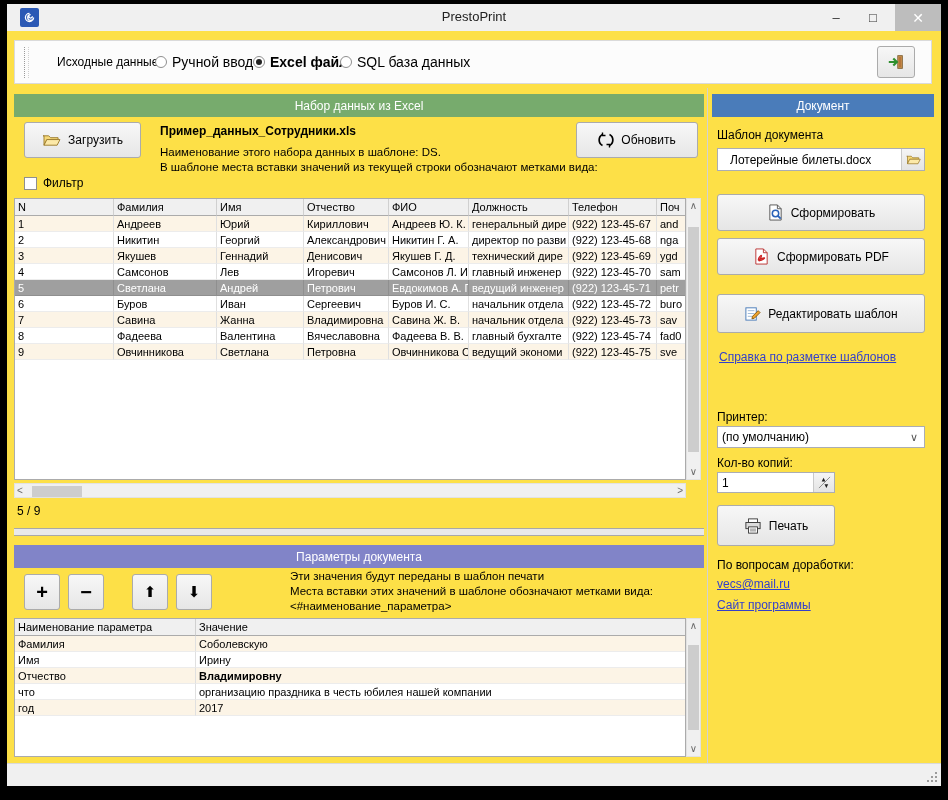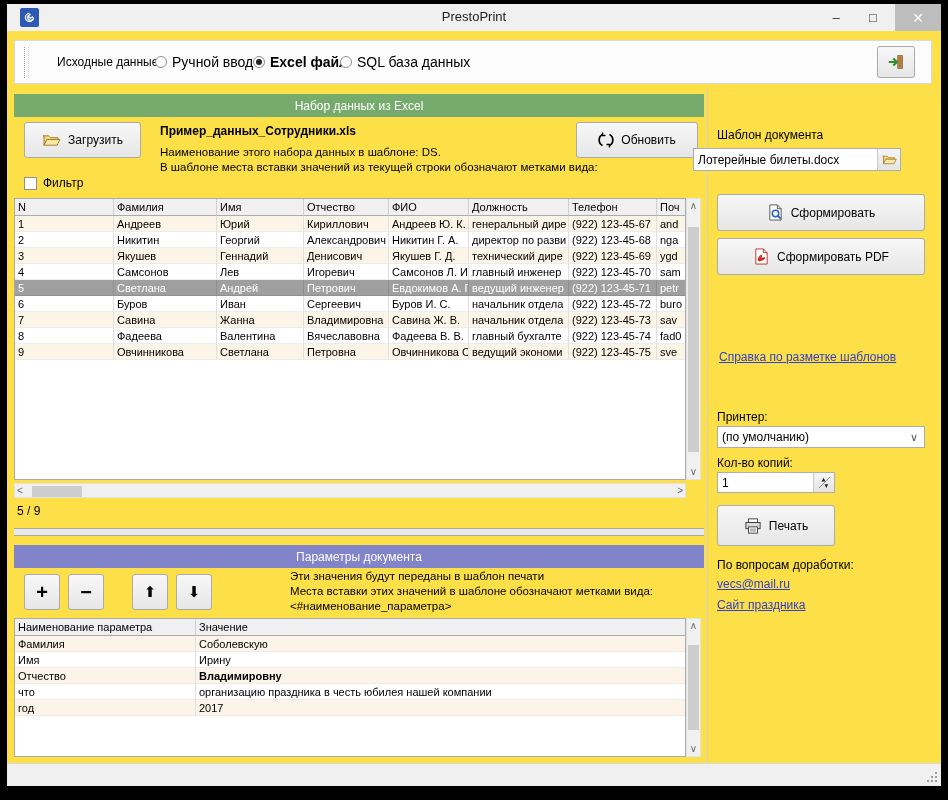--- a/index.html
+++ b/index.html
@@ -295,23 +295,24 @@
         </div>
       </div>
   <div class="abs sb sbv" style="left:679px;top:614px;width:15px;height:139px;">
     <div class="sbarrow">∧</div>
     <div class="sbthumb" style="width:11px;height:85px;"></div>
     <div class="sbarrow">∨</div>
   </div>
 
   <div class="abs" id="vline"></div>
 
+  <div class="abs sect" id="hdr-doc">Документ</div>
 
   <span class="abs txt" style="left:710px;top:124px;">Шаблон документа</span>
-  <div class="abs field" style="left:686px;top:144px;width:208px;height:23px;">
+  <div class="abs field" style="left:710px;top:144px;width:208px;height:23px;padding-left:8px;">
     <span class="fv">Лотерейные билеты.docx</span>
     <span class="inbtn">
       <svg width="15" height="12" viewBox="0 0 20 16">
         <path d="M1 3 h6 l2 2 h8 v2 H5 L2 13 V3 Z" fill="#f7d978" stroke="#9c7c2e"></path>
         <path d="M5 7 h14 l-3 6 H2 Z" fill="#fce9a8" stroke="#9c7c2e"></path>
       </svg>
     </span>
   </div>
 
   <div class="abs btn" style="left:710px;top:190px;width:208px;height:37px;">
@@ -326,20 +327,28 @@
 
   <div class="abs btn" style="left:710px;top:234px;width:208px;height:37px;">
     <svg width="17" height="17" viewBox="0 0 18 18">
       <path d="M3 1 h8 l4 4 v12 H3 Z" fill="#fff" stroke="#b33"></path>
       <path d="M11 1 v4 h4" fill="none" stroke="#b33"></path>
       <path d="M6 13 c-1.5-.6 2.5-6.5 3-5 c.6 1.6-4.2 6-2 5.5 c2.8-.7 6-2.5 5-3 c-.8-.4-4 .8-6 2.5" fill="none" stroke="#cc2222" stroke-width="1.3"></path>
     </svg>
     <span>Сформировать PDF</span>
   </div>
 
+  <div class="abs btn" style="left:710px;top:290px;width:208px;height:39px;">
+    <svg width="17" height="17" viewBox="0 0 18 18">
+      <rect x="2" y="3" width="11" height="13" fill="#fff" stroke="#4a7cba"></rect>
+      <path d="M4 6 h7 M4 9 h7 M4 12 h5" stroke="#9bb8d8" stroke-width="1"></path>
+      <path d="M9 12 l6-6 l2 2 l-6 6 l-2.6 .6 Z" fill="#f0a42c" stroke="#8a5a10"></path>
+    </svg>
+    <span>Редактировать шаблон</span>
+  </div>
 
   <span class="abs link" style="left:712px;top:346px;">Справка по разметке шаблонов</span>
 
   <span class="abs txt" style="left:710px;top:406px;">Принтер:</span>
   <div class="abs field" style="left:710px;top:422px;width:208px;height:22px;">
     <span class="fv">(по умолчанию)</span>
     <span style="padding:0 6px;color:#555;font-size:11px;">∨</span>
   </div>
 
   <span class="abs txt" style="left:710px;top:452px;">Кол-во копий:</span>
@@ -359,20 +368,20 @@
       <rect x="5" y="1" width="10" height="4" fill="#fff" stroke="#333"></rect>
       <rect x="2" y="5" width="16" height="7" fill="#dcdcdc" stroke="#333"></rect>
       <rect x="5" y="10" width="10" height="7" fill="#fff" stroke="#333"></rect>
       <path d="M6.5 12.5 h7 M6.5 14.5 h7" stroke="#777"></path>
     </svg>
     <span>Печать</span>
   </div>
 
   <span class="abs txt" style="left:710px;top:554px;">По вопросам доработки:</span>
   <span class="abs link" style="left:710px;top:573px;">vecs@mail.ru</span>
-  <span class="abs link" style="left:710px;top:594px;">Сайт праздника</span>
+  <span class="abs link" style="left:710px;top:594px;">Сайт программы</span>
 
   <div class="abs" id="statusbar">
     <div class="grip"></div>
   </div>
 
  </div>
 </div>
 
 </body></html>

